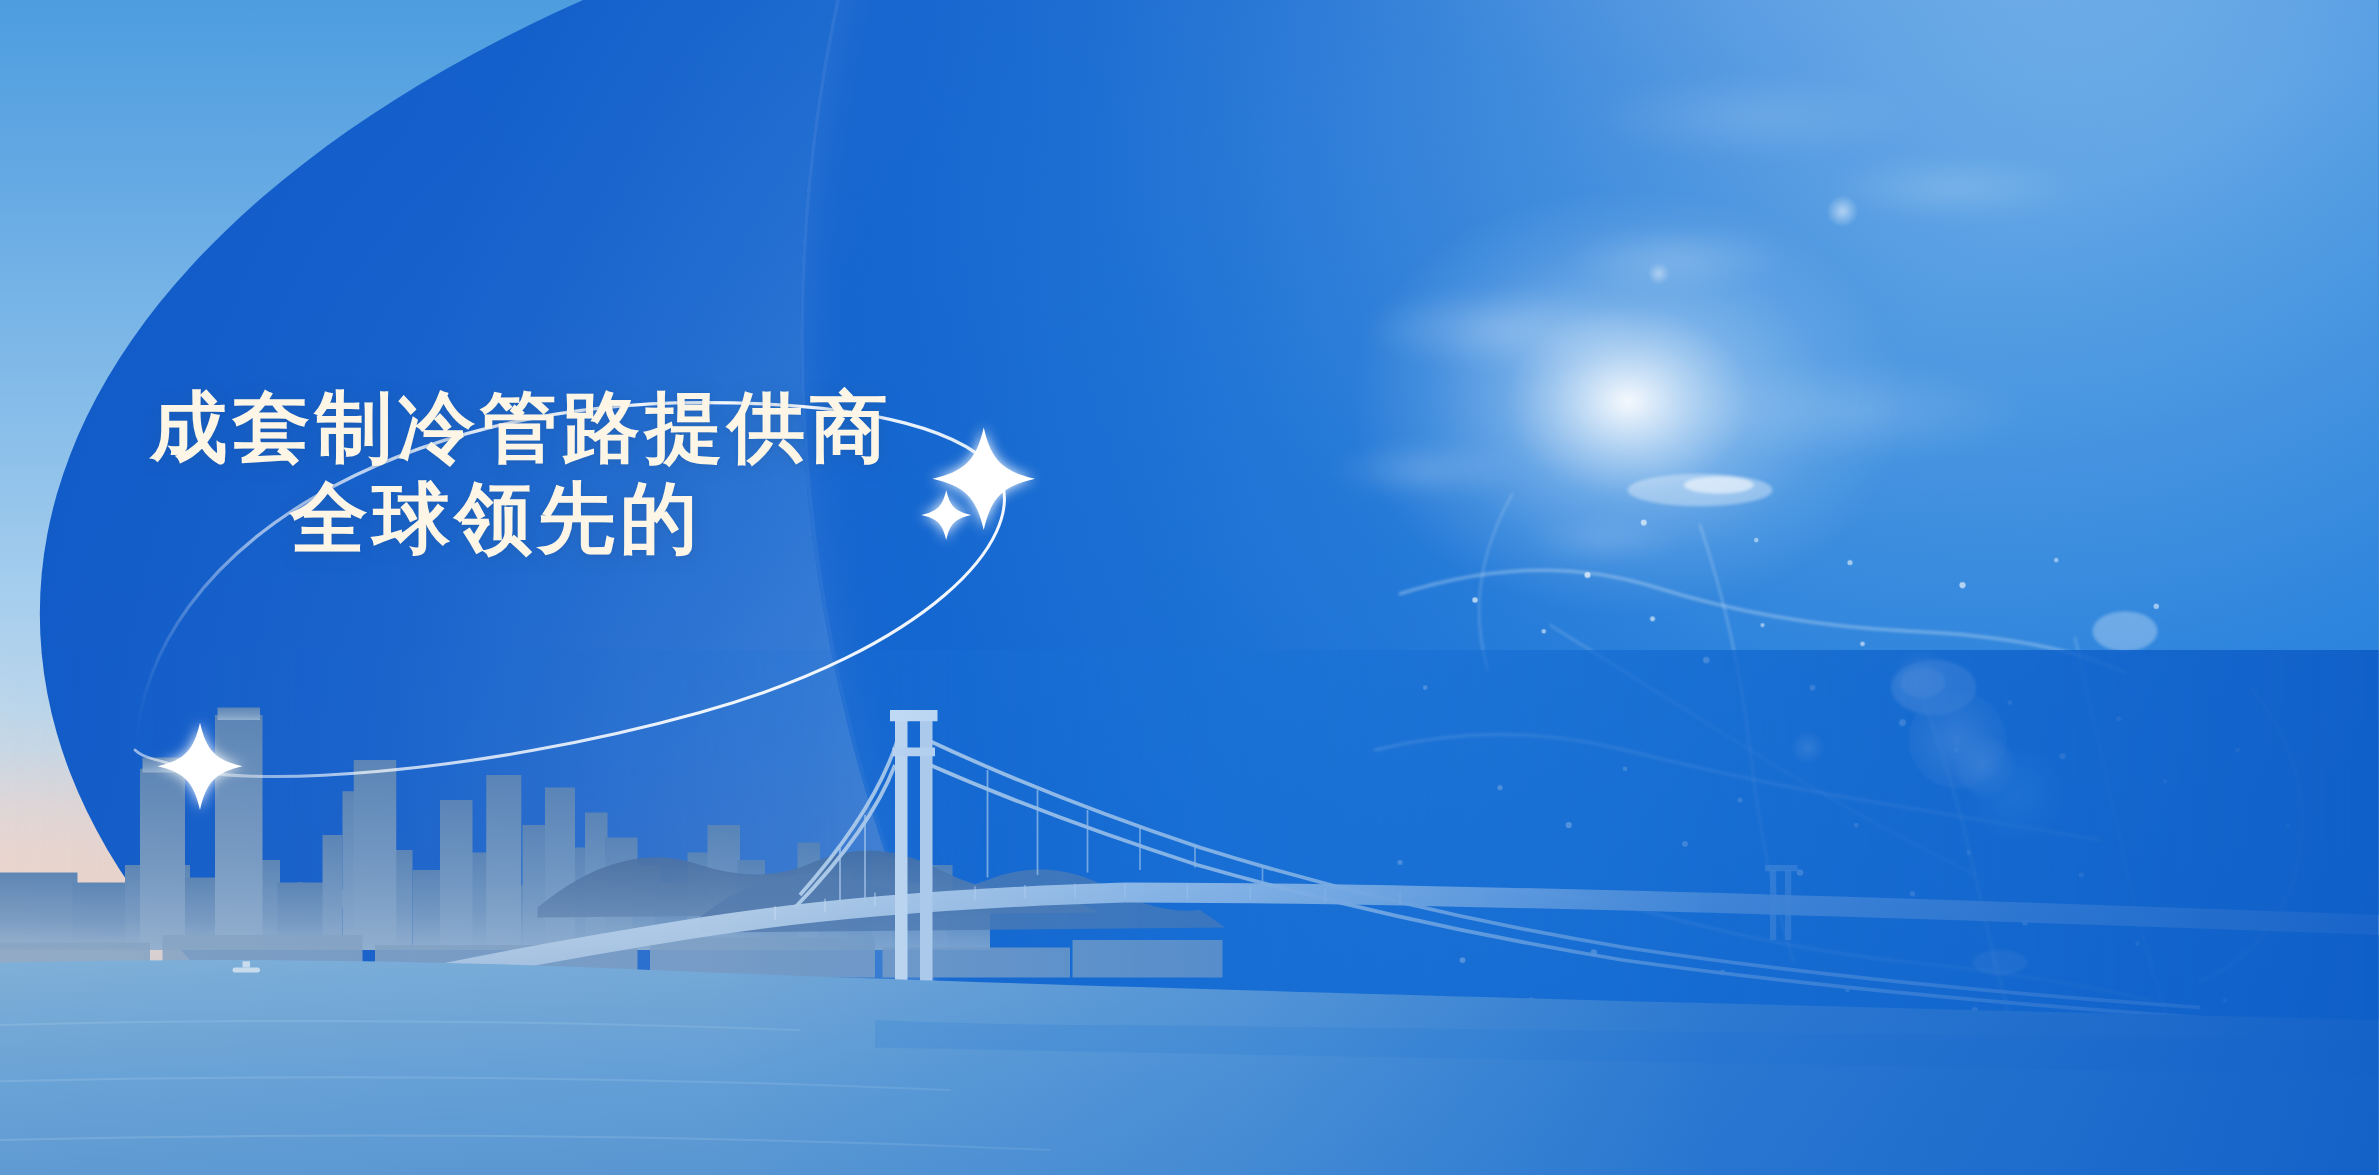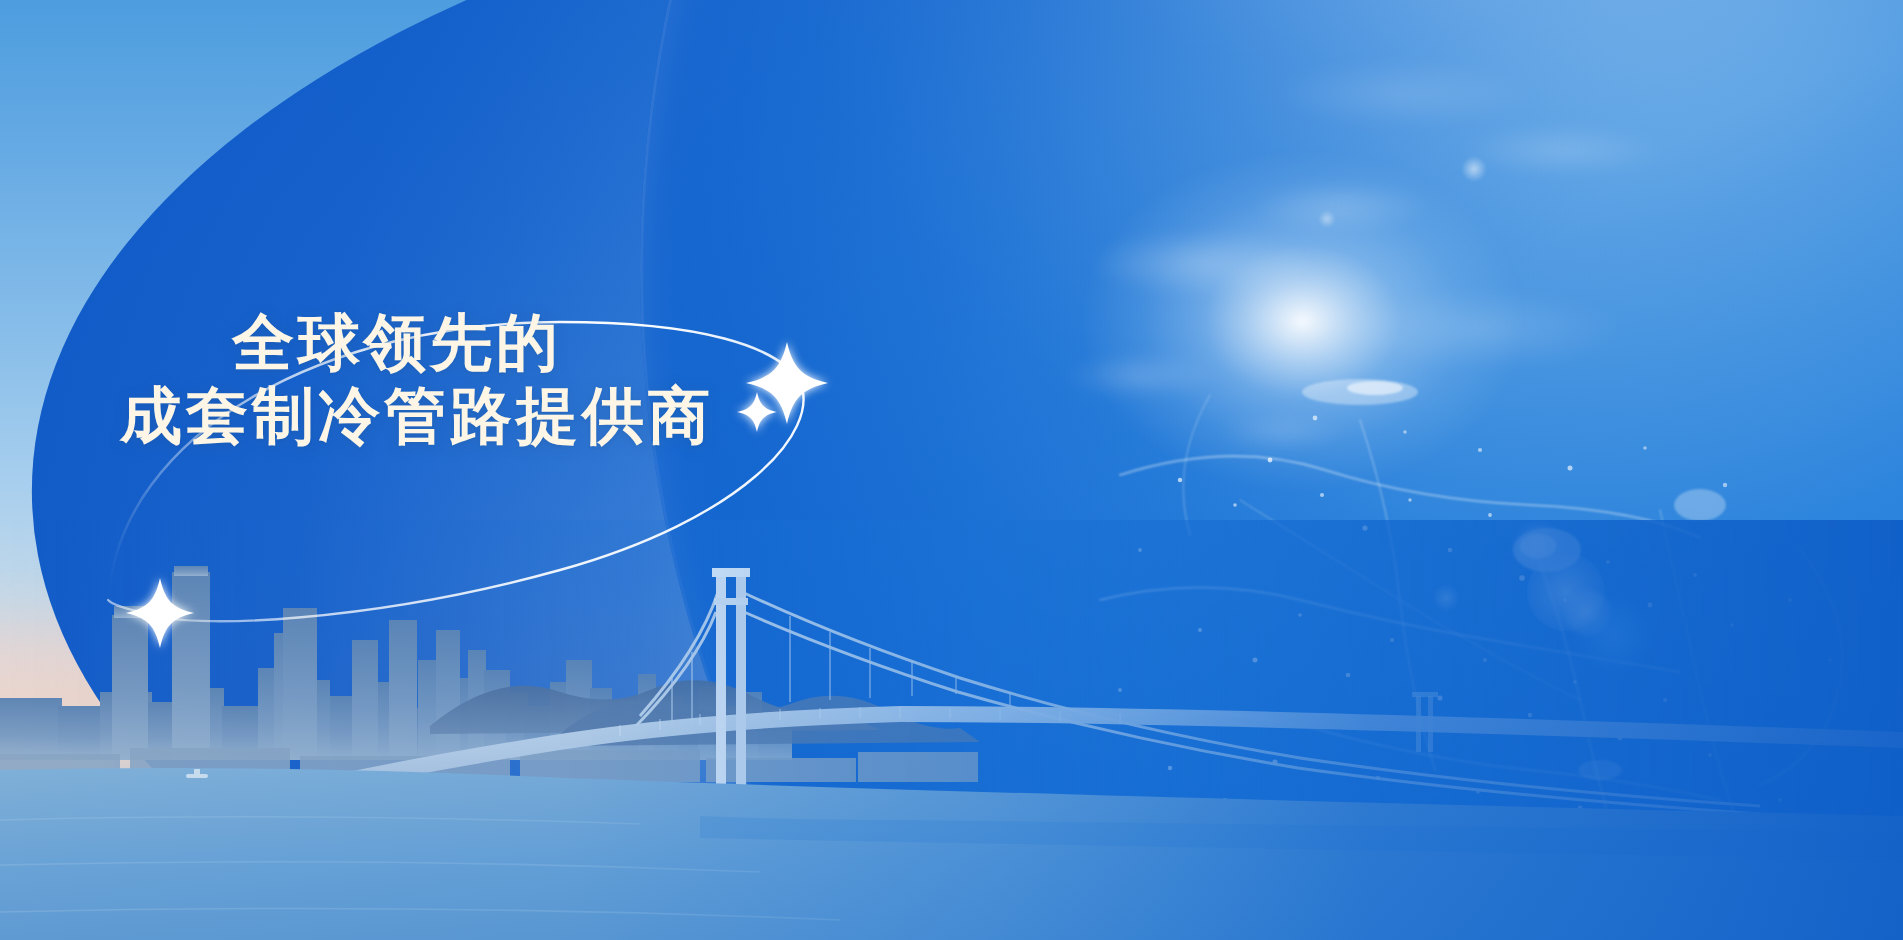--- a/index.html
+++ b/index.html
@@ -474,17 +474,17 @@
                C 754 419 750 415 737 412 C 750 409 754 405 757 392 Z" fill="#ffffff"></path>
     </g>
 
     <g filter="url(#starGlow)">
       <path d="M160 578 C 165 600 172 608 194 613 C 172 618 165 626 160 648
                C 155 626 148 618 126 613 C 148 608 155 600 160 578 Z" fill="#ffffff"></path>
     </g>
   </svg>
 
   <div class="headline">
+    <div class="line line2">成套制冷管路提供商</div>
     <div class="line line1">全球领先的</div>
-    <div class="line line2">成套制冷管路提供商</div>
   </div>
 
 </div>
 
 </body></html>

